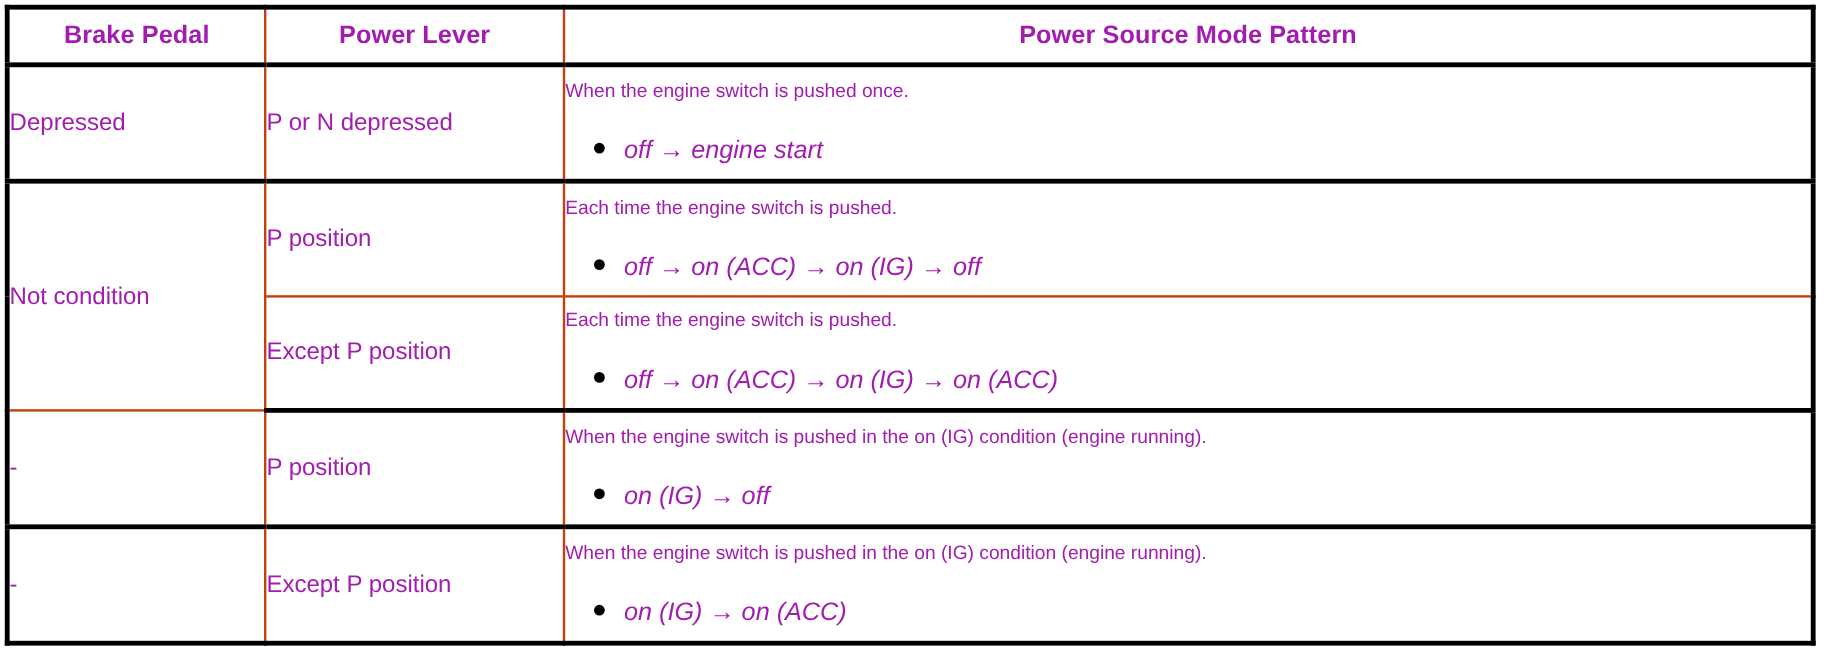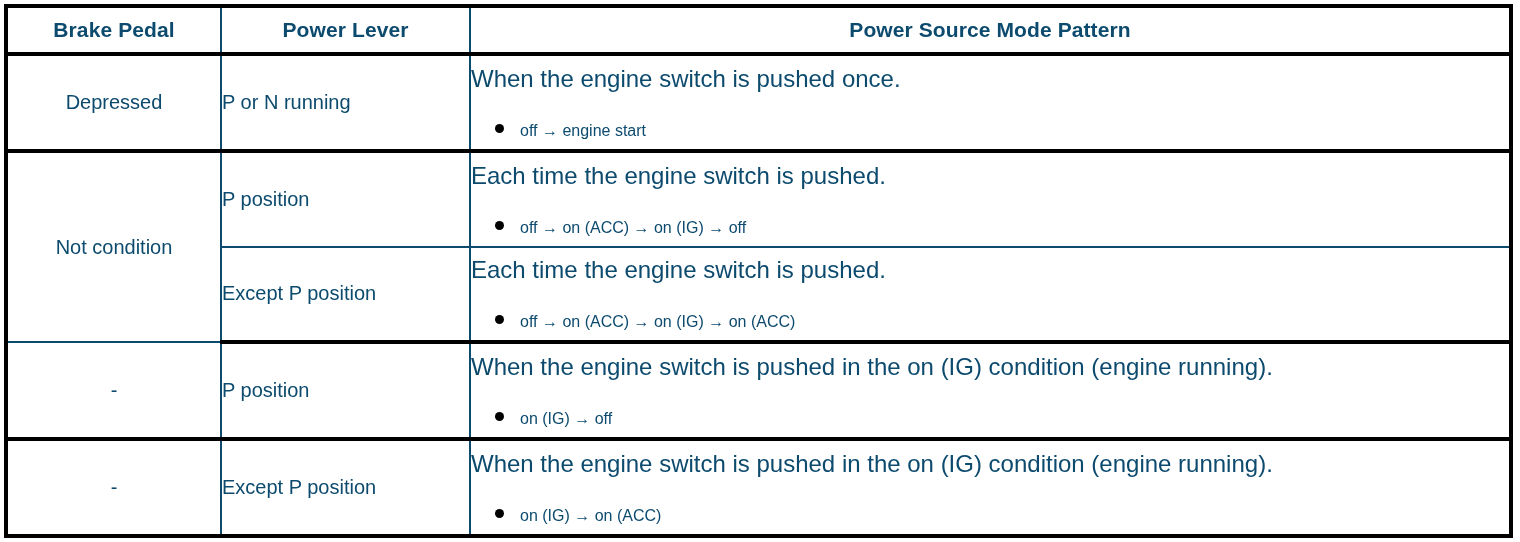--- a/index.html
+++ b/index.html
@@ -32,74 +32,75 @@
     table-layout: fixed;
     border: 4px solid #000000;
   }
 
   table.mode-table col.c1 { width: 215px; }
   table.mode-table col.c2 { width: 249px; }
   table.mode-table col.c3 { width: 1041px; }
 
   table.mode-table th,
   table.mode-table td {
-    border: 2px solid #0c4a6e;
+    border: 2px solid #c2410c;
     padding: 0;
     vertical-align: middle;
     font-size: 20px;
     line-height: 1.15;
-    color: #0c4a6e;
+    color: #a21caf;
   }
 
   
   table.mode-table thead th {
     font-weight: bold;
     text-align: center;
     height: 44px;
     border-bottom: 4px solid #000000;
     font-size: 21px;
     letter-spacing: 0.1px;
   }
 
   
   tr.sect-end > td { border-bottom: 4px solid #000000; }
 
   
   td.cell-cond {
-    text-align: center;
+    text-align: left;
     padding-left: 6px;
     vertical-align: middle;
     font-size: 20px;
   }
   td.cell-lever {
     text-align: left;
     padding-left: 8px;
     vertical-align: middle;
     font-size: 20px;
   }
 
   
   td.cell-pattern {
     vertical-align: top;
     padding: 9px 8px 8px 8px;
     text-align: left;
   }
   .pattern-lead {
     display: block;
-    font-size: 24px;
+    font-size: 16px;
     line-height: 1.2;
     white-space: nowrap;
   }
   .pattern-bullet-row {
     display: block;
     margin-top: 26px;
     padding-left: 24px;
-    font-size: 16px;
+    font-size: 21px;
     line-height: 1.2;
     white-space: nowrap;
+    font-style: italic;
   }
   .bullet-dot {
     display: inline-block;
     width: 9px;
     height: 9px;
     border-radius: 50%;
     background: #000000;
     vertical-align: middle;
     position: relative;
     top: -2px;
@@ -124,21 +125,21 @@
       <tr>
         <th>Brake Pedal</th>
         <th>Power Lever</th>
         <th>Power Source Mode Pattern</th>
       </tr>
     </thead>
     <tbody>
 
       <tr class="sect-end">
         <td class="cell-cond" rowspan="1">Depressed</td>
-        <td class="cell-lever">P or N running</td>
+        <td class="cell-lever">P or N depressed</td>
         <td class="cell-pattern">
           <span class="pattern-lead">When the engine switch is pushed once.</span>
           <span class="pattern-bullet-row">
             <span class="bullet-dot"></span><span class="bullet-text">off → engine start</span>
           </span>
         </td>
       </tr>
 
       <tr>
         <td class="cell-cond" rowspan="2">Not condition</td>

